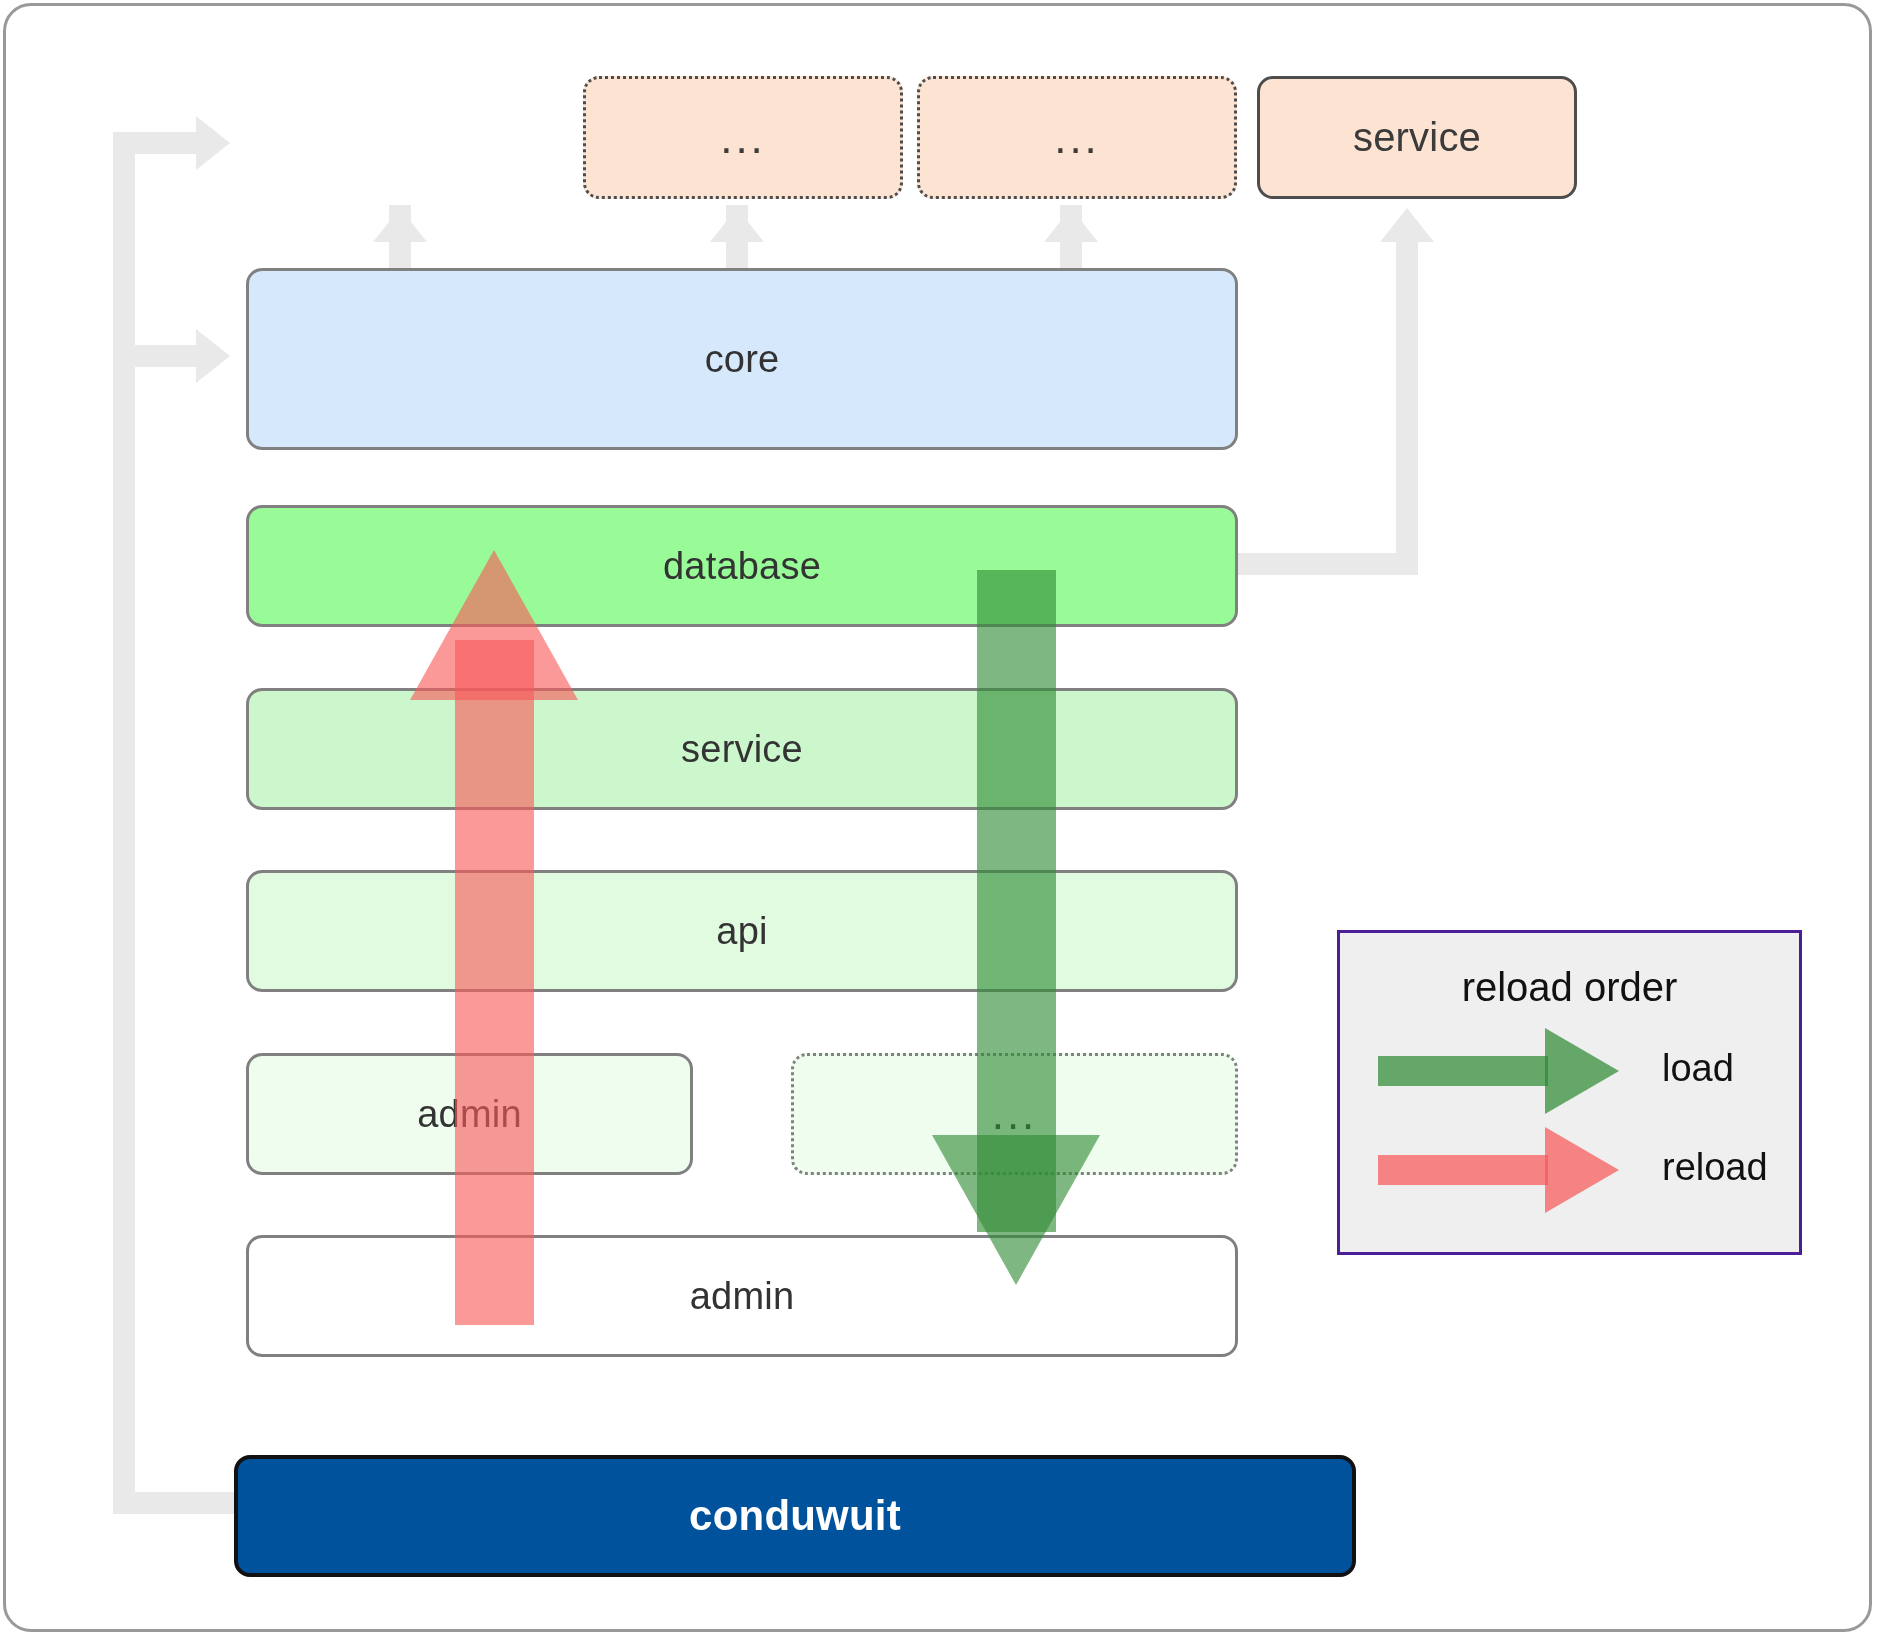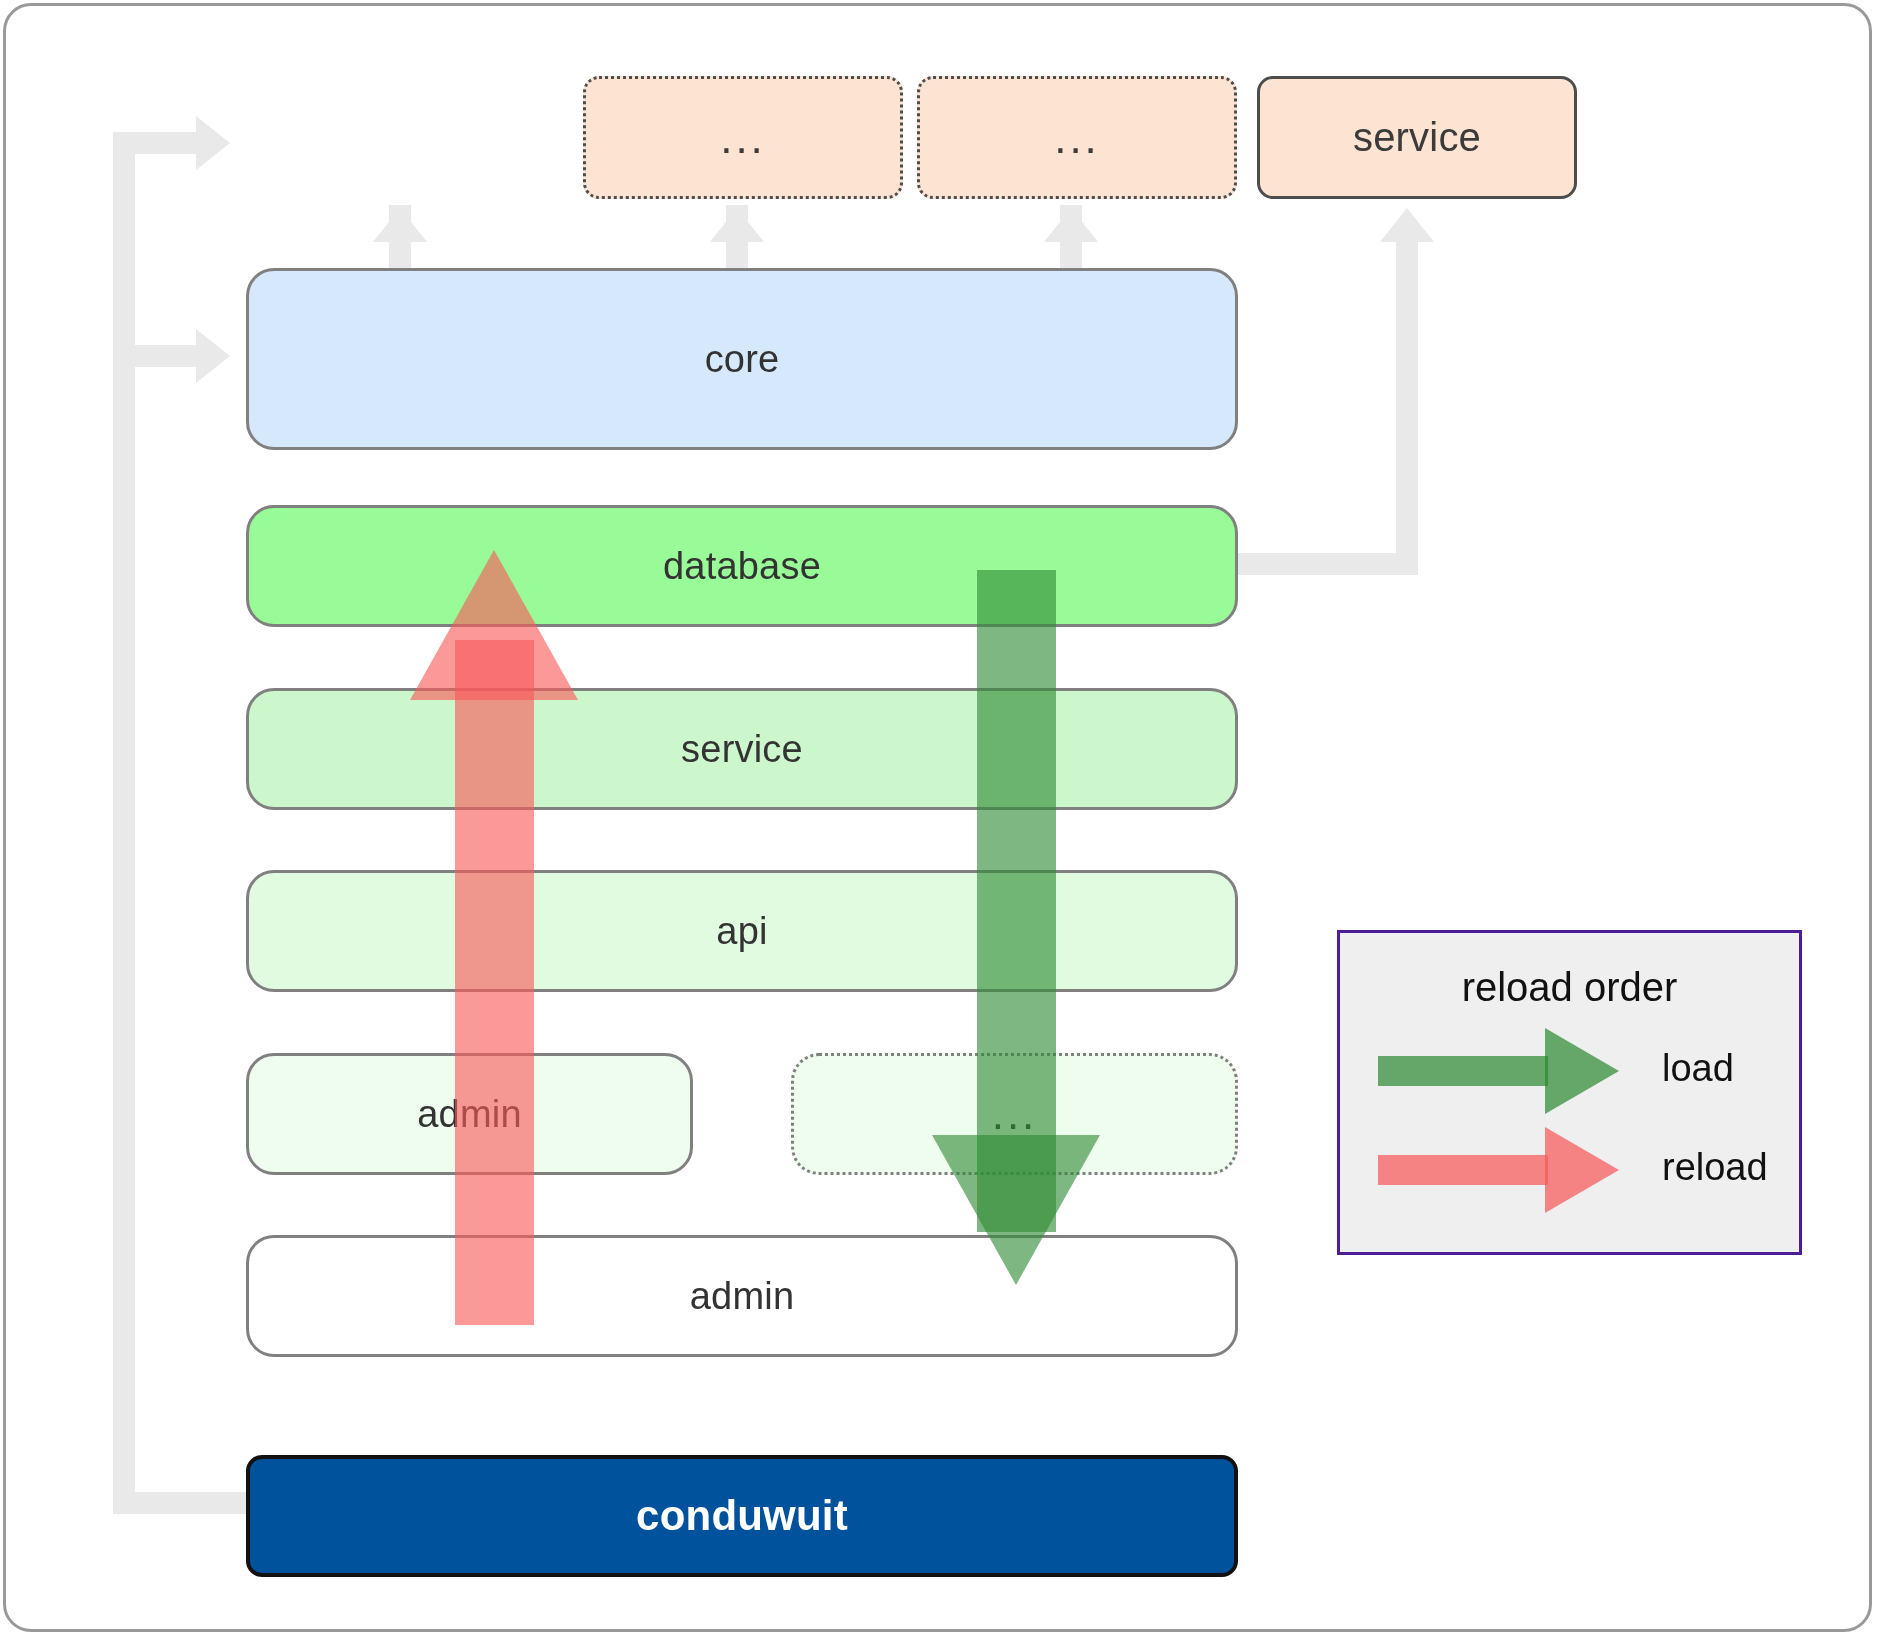--- a/index.html
+++ b/index.html
@@ -50,21 +50,21 @@
     color: #3b3b3b;
   }
   .crate.dotted {
     border: 3px dotted #4d4d4d;
   }
   .crate.dots { font-size: 44px; letter-spacing: 3px; color:#3b3b3b;}
 
   
   .layer {
     border: 3px solid #808080;
-    border-radius: 28px;
+    border-radius: 16px;
   }
   .layer.dotted { border: 3px dotted #808080; }
 
   
   .root-box {
     background: #00529c;
     border: 4px solid #111111;
     border-radius: 16px;
     color: #ffffff;
     font-size: 42px;
@@ -197,21 +197,21 @@
   </div>
 
   <div class="node layer dotted" style="left:791px; top:1053px; width:447px; height:122px; background:#effdef; font-size:44px; letter-spacing:3px;">
     <span class="node-label">...</span>
   </div>
 
   <div class="node layer" style="left:246px; top:1235px; width:992px; height:122px; background:#ffffff;">
     <span class="node-label">admin</span>
   </div>
 
-  <div class="node root-box" style="left:246px; top:1455px; width:992px; height:122px;justify-content:center;">
+  <div class="node root-box" style="left:234px; top:1455px; width:1122px; height:122px;justify-content:center;">
     <span class="node-label">conduwuit</span>
   </div>
 
   <div class="flow">
     <div class="flow-shaft shaft-green" style="left:977px; top:570px; width:79px; height:662px;"></div>
     <div class="flow-head head-green" style="left:932px; top:1135px;"></div>
   </div>
 
   <div class="flow">
     <div class="flow-shaft shaft-red" style="left:455px; top:640px; width:79px; height:685px;"></div>

